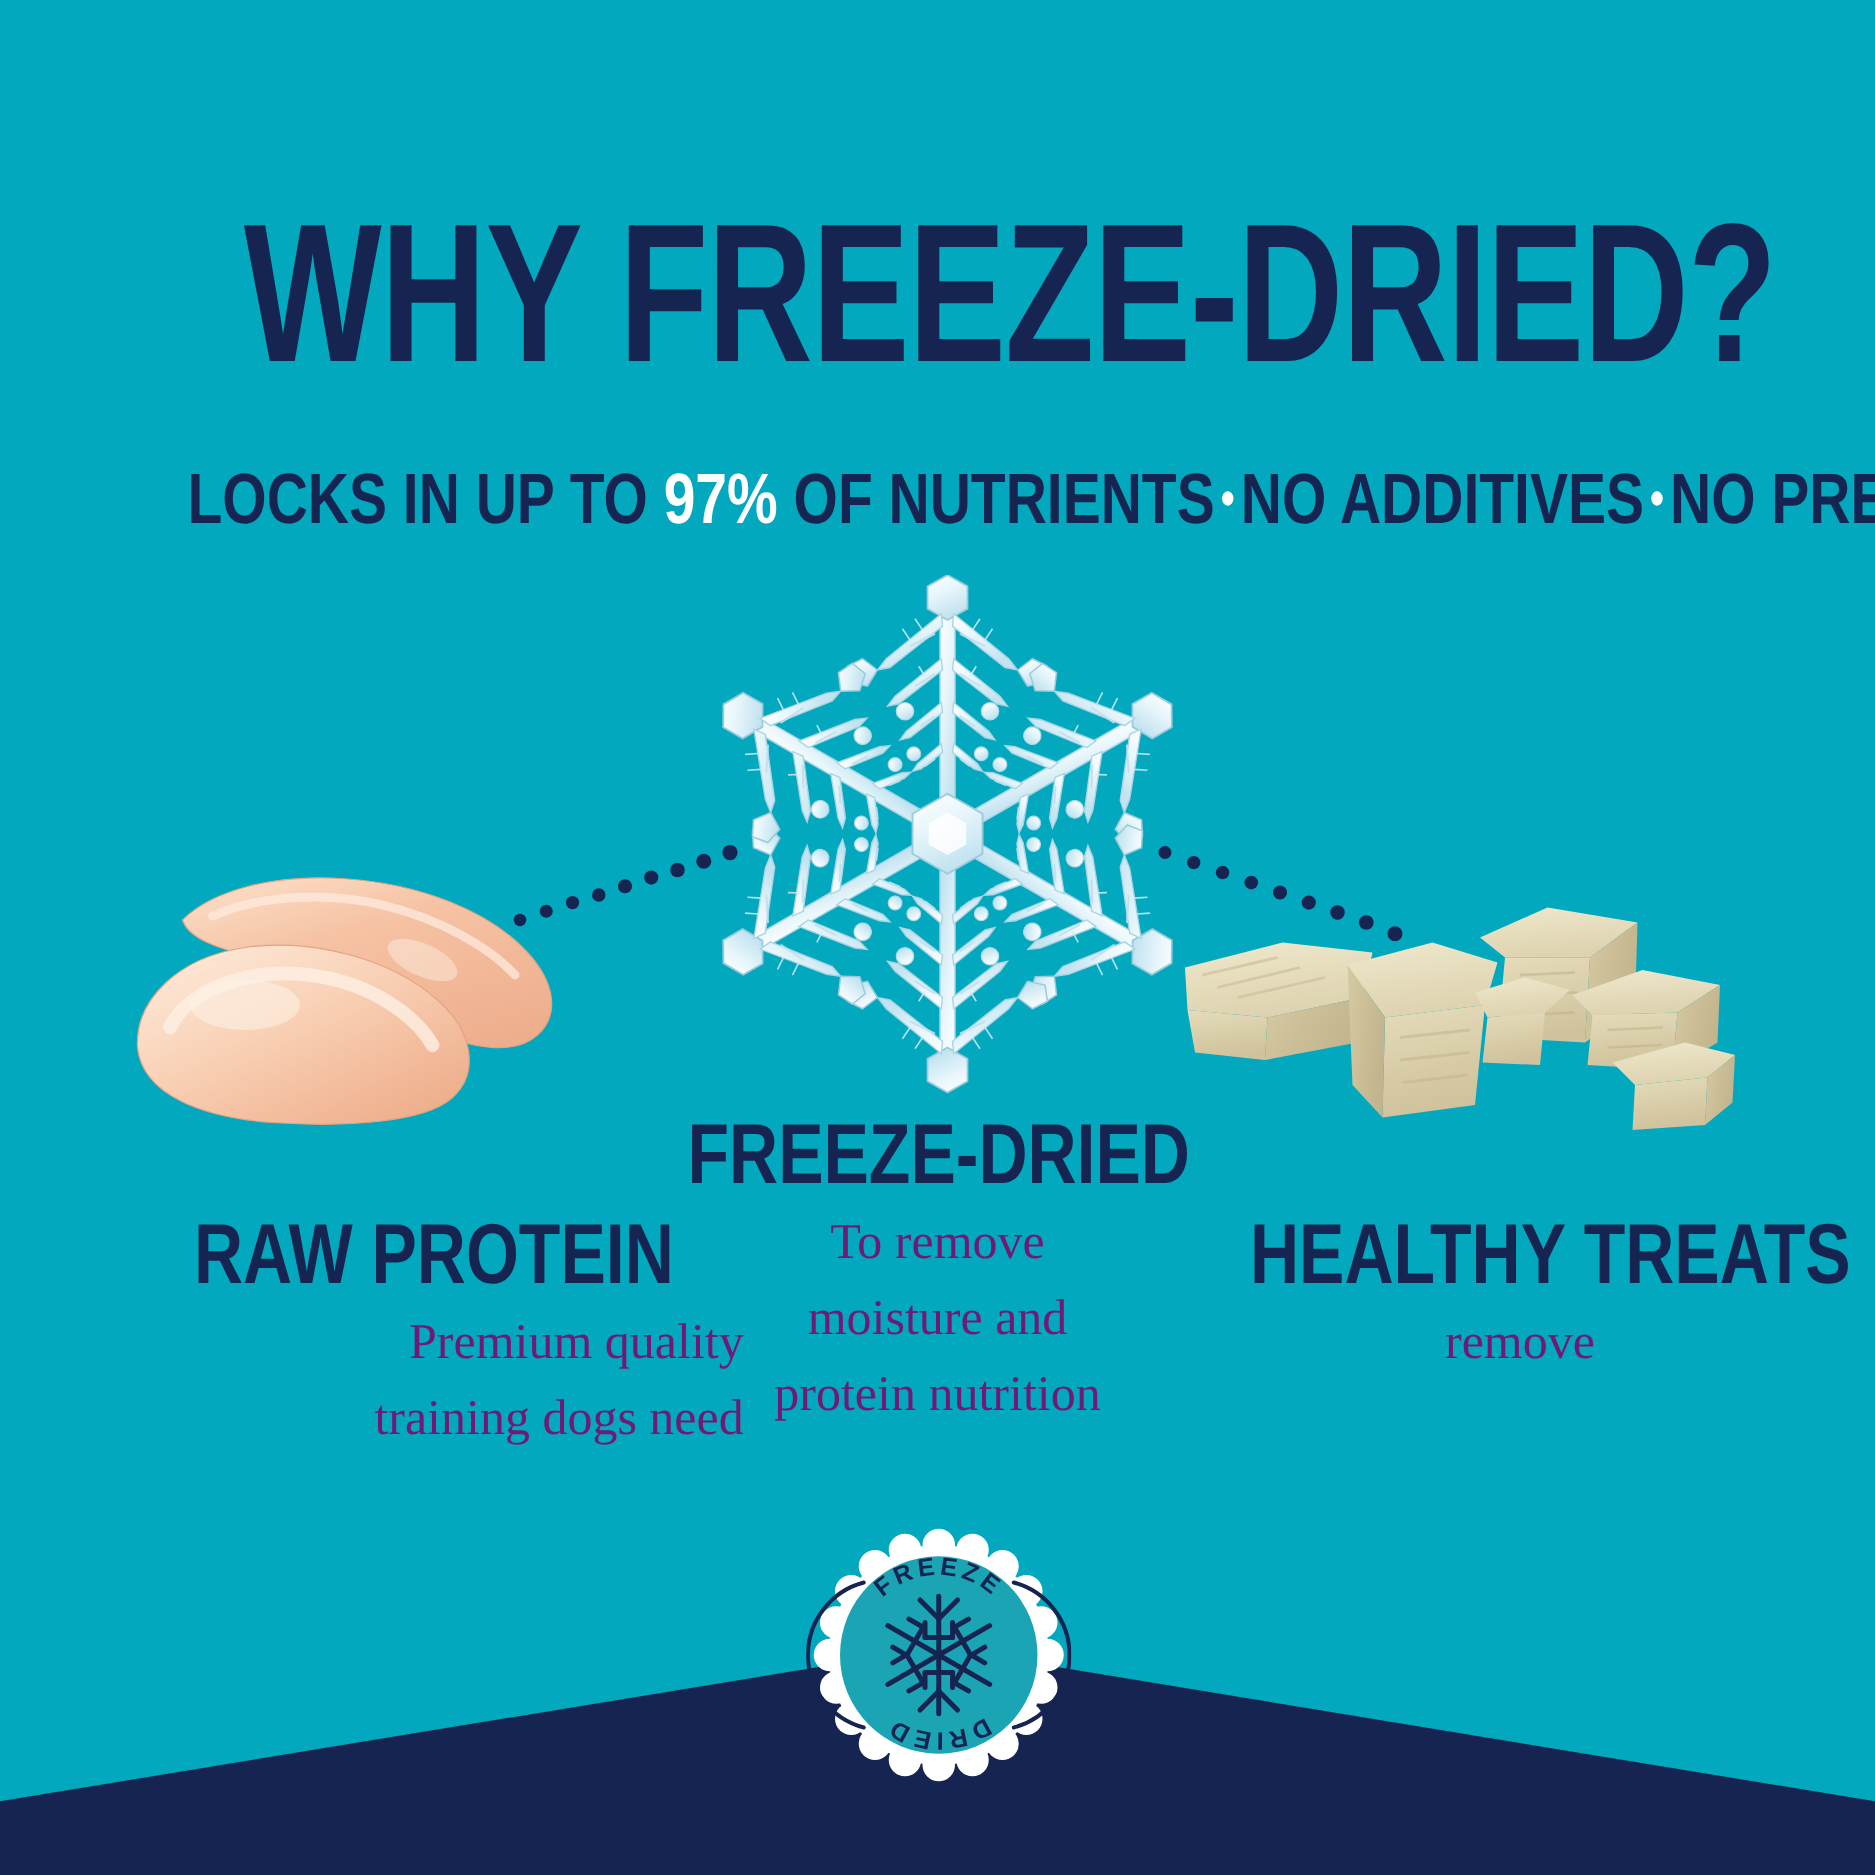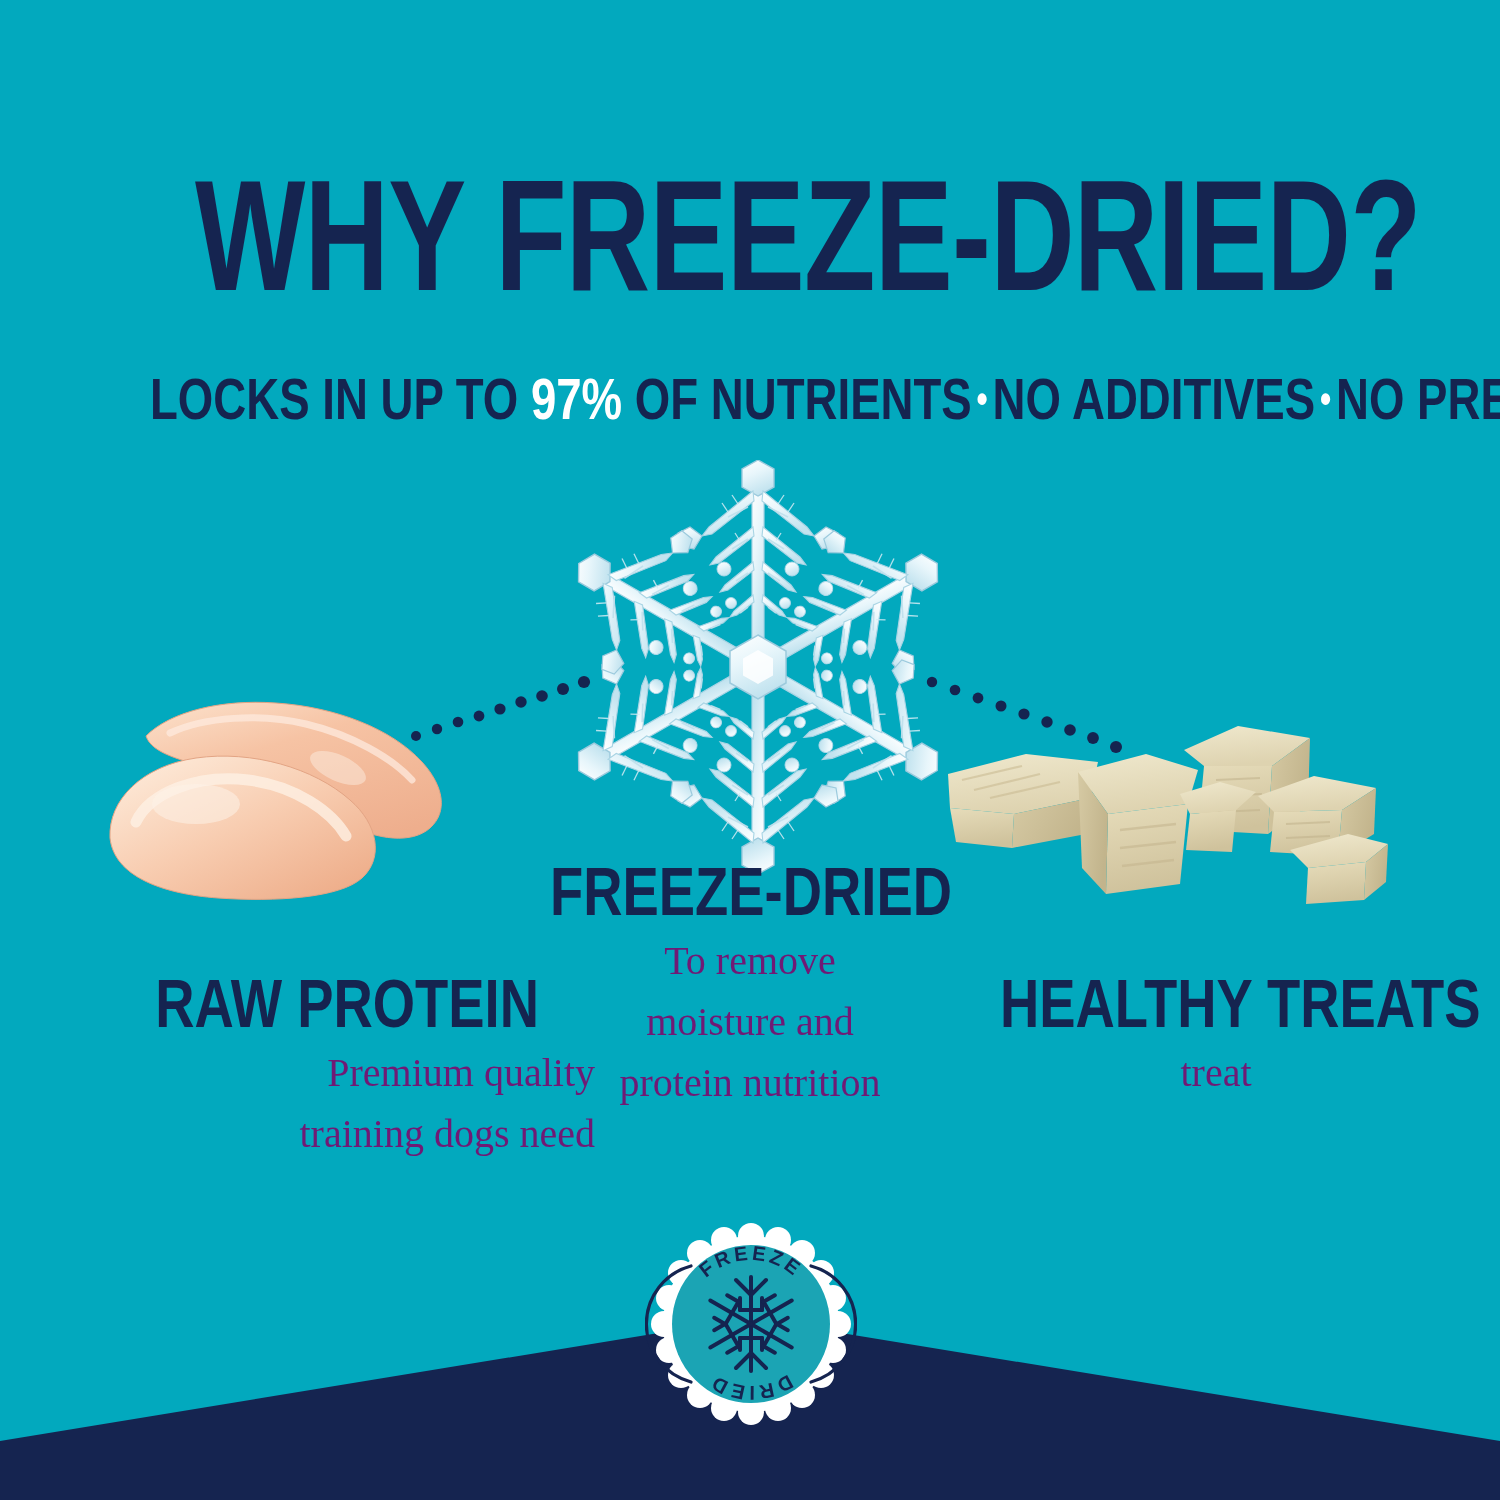--- a/index.html
+++ b/index.html
@@ -101,21 +101,21 @@
   .col-body {
     font-family: "Liberation Serif", serif;
     font-weight: 400;
     font-size: 40px;
     line-height: 61px;
     color: #701a75;
     margin-top: 4px;
   }
 
   #col-left  { left: 35px;  top: 968px;  width: 560px; text-align: right; }
-  #col-mid   { left: 500px; top: 856px;  width: 500px; }
+  #col-mid   { left: 500px; top: 888px;  width: 500px; }
   #col-right { left: 946px; top: 968px;  width: 540px; }
 
   
   .badge {
     position: absolute;
     left: 645px;
     top: 1218px;
     width: 212px;
     height: 212px;
   }
@@ -327,21 +327,21 @@
     <div class="col-body">
       <div>To remove</div>
       <div>moisture and</div>
       <div>protein nutrition</div>
     </div>
   </div>
 
   <div class="col" id="col-right">
     <div class="col-title">HEALTHY TREATS</div>
     <div class="col-body">
-      <div>treat</div>
+      <div>remove</div>
     </div>
   </div>
 
   <svg class="badge" viewBox="0 0 212 212">
     <defs>
       <path id="arcTop" d="M 106 106 m -64,0 a 64,64 0 0 1 128,0" fill="none"></path>
       <path id="arcBot" d="M 106 106 m 62,0 a 62,62 0 0 1 -124,0" fill="none"></path>
       <g id="scallopStar"></g>
     </defs>
 

